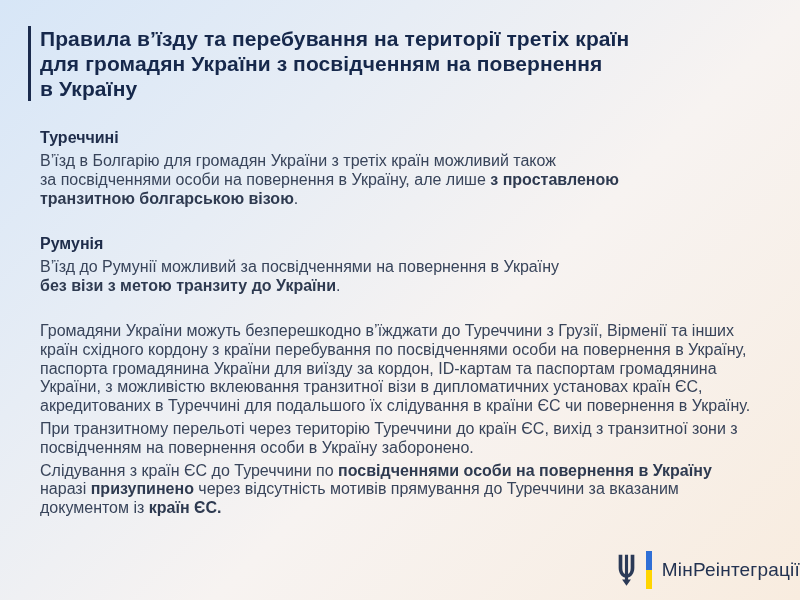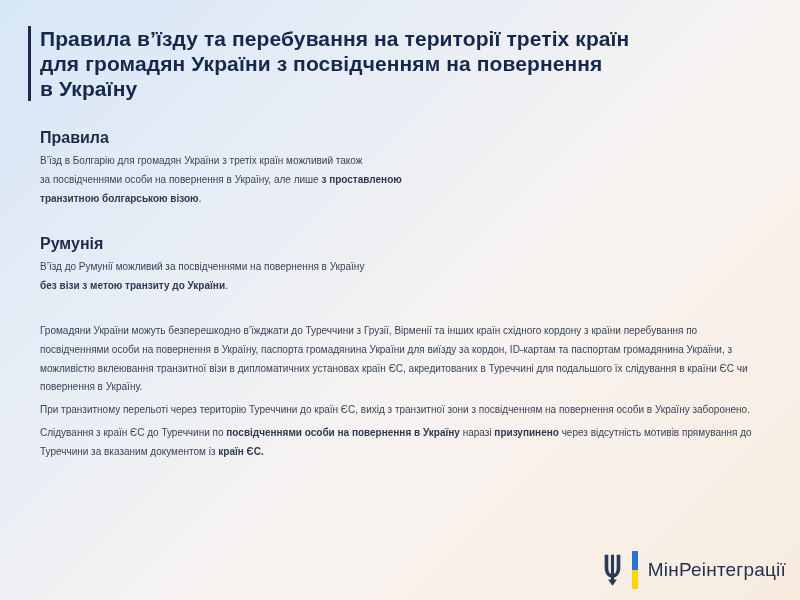--- a/index.html
+++ b/index.html
@@ -37,29 +37,29 @@
   section { margin: 0 0 26px 0; }
   section h2 {
     margin: 0 0 5px 0;
     font-size: 16px;
     line-height: 19px;
     font-weight: bold;
     color: #1e2c4a;
   }
   section p {
     margin: 0 0 4px 0;
-    font-size: 10px;
+    font-size: 16px;
     line-height: 18.8px;
     white-space: pre-wrap;
     color: #38445a;
   }
   section p b { font-weight: bold; color: #2e3a50; }
   .logo {
     position: absolute;
-    right: 14px;
+    right: 0;
     bottom: 11px;
     display: flex;
     align-items: center;
   }
   .tryzub { flex: none; display: block; }
   .flag-bar {
     flex: none;
     width: 6px;
     height: 38px;
     margin: 0 10px 0 8px;
@@ -82,21 +82,21 @@
   <header class="title-block">
     <div class="accent-bar"></div>
     <h1 class="title">Правила в’їзду та перебування на території третіх країн
 для громадян України з посвідченням на повернення
 в Україну</h1>
   </header>
 
   <main class="content">
 
     <section>
-      <h2>Правила</h2>
+      <h2>Туреччині</h2>
       <p><span>В’їзд в Болгарію для громадян України з третіх країн можливий також
 за посвідченнями особи на повернення в Україну, але лише </span><b>з проставленою
 транзитною болгарською візою</b><span>.</span></p>
     </section>
 
     <section>
       <h2>Румунія</h2>
       <p><span>В’їзд до Румунії можливий за посвідченнями на повернення в Україну
 </span><b>без візи з метою транзиту до України</b><span>.</span></p>
     </section>

